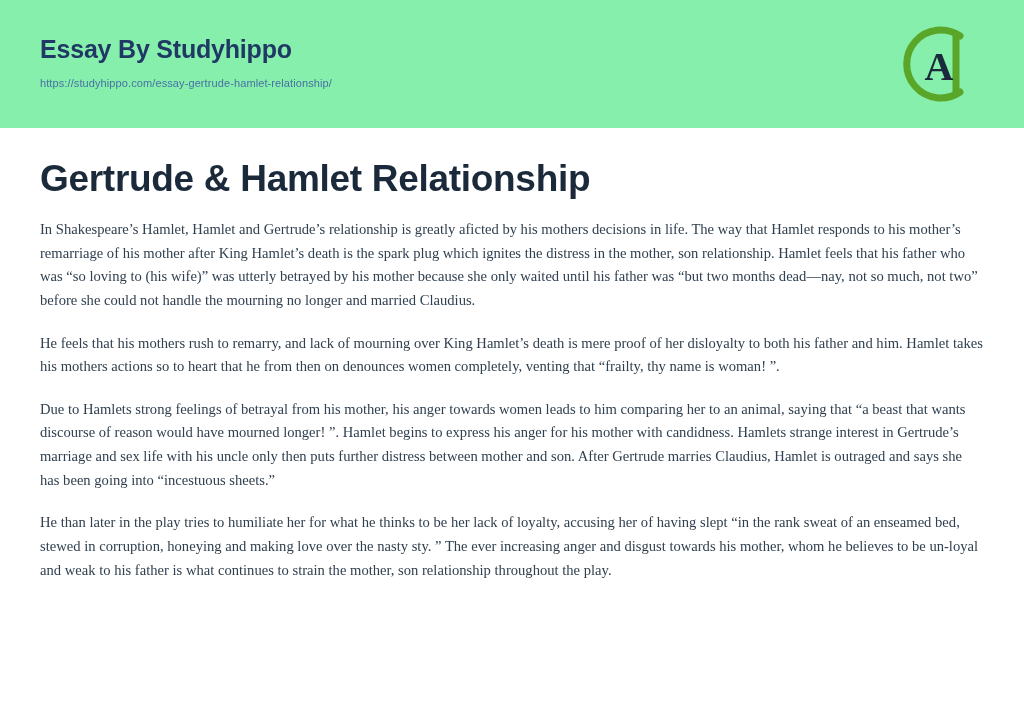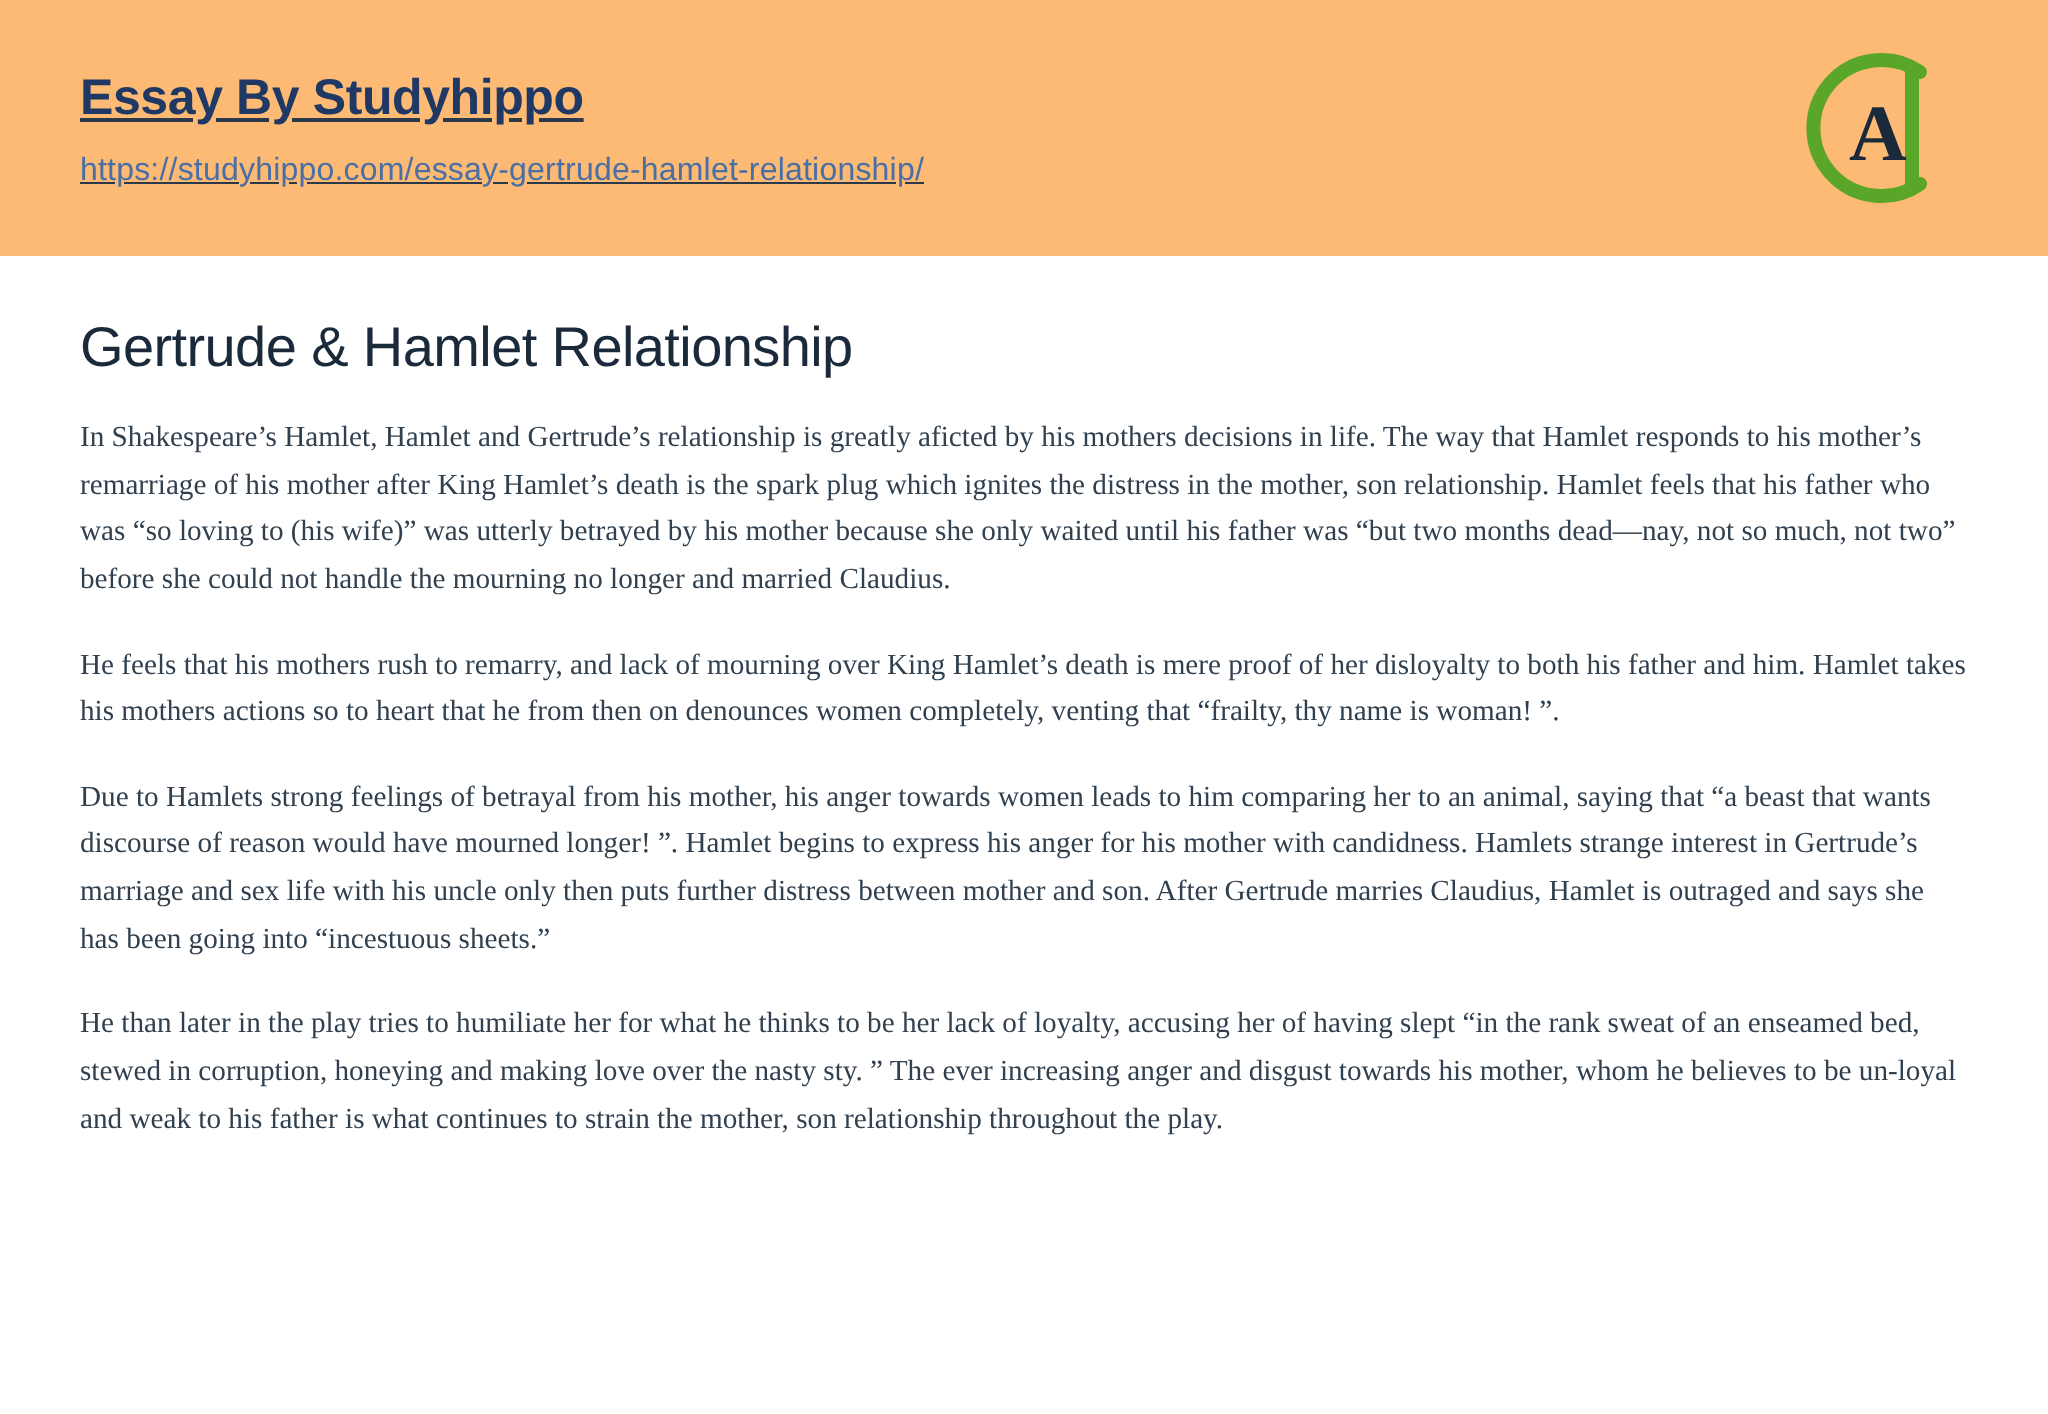--- a/index.html
+++ b/index.html
@@ -16,54 +16,53 @@
   }
   .page {
     width: 1024px;
     height: 707px;
     position: relative;
     background: #ffffff;
   }
   
   .header {
     height: 128px;
-    background: #fdba74;
+    background: #86efac;
     position: relative;
     box-sizing: border-box;
     padding: 34px 24px 0 40px;
-    text-decoration: underline;
   }
   .brand {
     font-size: 25px;
     font-weight: bold;
     color: #1f3864;
     letter-spacing: -0.2px;
     line-height: 1.2;
     margin: 0;
   }
   .source-url {
     margin-top: 13px;
-    font-size: 16px;
+    font-size: 11px;
     color: #4a6fa5;
     letter-spacing: 0.1px;
   }
   .logo {
     position: absolute;
     right: 42px;
     top: 22px;
     width: 84px;
     height: 84px;
   }
   
   .content {
     padding: 30px 40px 0 40px;
   }
   .doc-title {
-    font-size: 28px;
-    font-weight: normal;
+    font-size: 37px;
+    font-weight: bold;
     color: #1b2a3a;
     margin: 0 0 18px 0;
     letter-spacing: -0.3px;
   }
   .para {
     font-size: 14.6px;
     line-height: 1.62;
     color: #31404f;
     margin: 0 0 19px 0;
     max-width: 952px;

